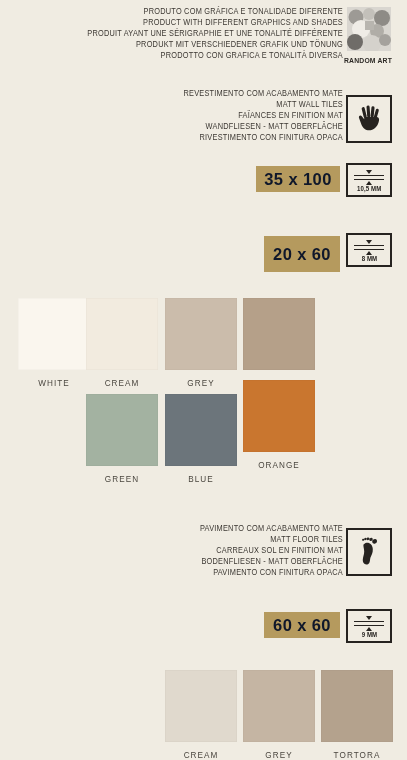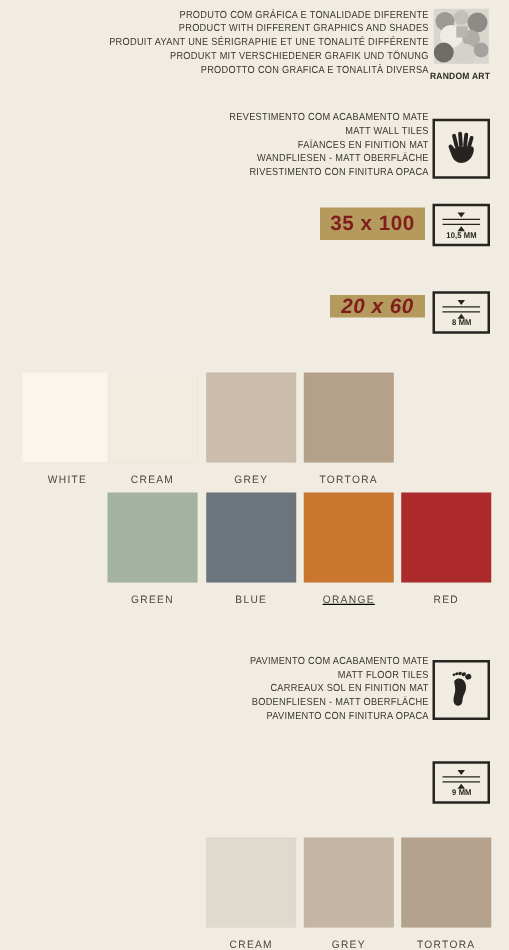--- a/index.html
+++ b/index.html
@@ -55,21 +55,21 @@
     font-family: "Liberation Sans Narrow", "Liberation Sans", sans-serif;
     transform: scaleX(0.92);
     transform-origin: left center;
     white-space: nowrap;
   }
 
   
   .size-badge {
     position: absolute;
     background: #b59a5e;
-    color: #7f1d1d;
+    color: #0f172a;
     font-size: 16.5px;
     font-weight: bold;
     letter-spacing: 0.4px;
     display: flex;
     align-items: center;
     justify-content: center;
     font-family: "Liberation Sans", sans-serif;
   }
 
   
@@ -176,21 +176,21 @@
   <div class="thick-box" style="left:346px; top:163px; width:46px; height:34px;">
     <div class="thick-gfx">
       <span class="arw down"></span>
       <span class="bar top"></span>
       <span class="bar bot"></span>
       <span class="arw up"></span>
     </div>
     <span class="thick-label">10,5 MM</span>
   </div>
 
-  <div class="size-badge" style="left:264px; top:236px; width:76px; height:18px;font-style:italic;">20 x 60</div>
+  <div class="size-badge" style="left:264px; top:236px; width:76px; height:36px;">20 x 60</div>
   <div class="thick-box" style="left:346px; top:233px; width:46px; height:34px;">
     <div class="thick-gfx">
       <span class="arw down"></span>
       <span class="bar top"></span>
       <span class="bar bot"></span>
       <span class="arw up"></span>
     </div>
     <span class="thick-label">8 MM</span>
   </div>
 
@@ -212,27 +212,23 @@
   </div>
 
   <div class="swatch" style="left:86px; top:394px;">
     <span class="chip" style="background:#a3b2a1;"></span>
     <span class="cap">GREEN</span>
   </div>
   <div class="swatch" style="left:165px; top:394px;">
     <span class="chip" style="background:#6c757b;"></span>
     <span class="cap">BLUE</span>
   </div>
-  <div class="swatch" style="left:243px; top:394px;text-decoration:underline;">
+  <div class="swatch" style="left:243px; top:380px;">
     <span class="chip" style="background:#c9762f;"></span>
     <span class="cap">ORANGE</span>
-  </div>
-  <div class="swatch" style="left:321px; top:394px;">
-    <span class="chip" style="background:#ac2a2c;"></span>
-    <span class="cap">RED</span>
   </div>
 
   <div class="lang-block" style="right:64px; top:523px; width:300px;">
     <div>PAVIMENTO COM ACABAMENTO MATE</div>
     <div>MATT FLOOR TILES</div>
     <div>CARREAUX SOL EN FINITION MAT</div>
     <div>BODENFLIESEN - MATT OBERFLÄCHE</div>
     <div>PAVIMENTO CON FINITURA OPACA</div>
   </div>
 
@@ -244,20 +240,21 @@
                  C9.0 20.2 10.2 18.6 10.2 15.4 C10.2 12.4 9.0 10.2 9.5 8.6 Z"></path>
         <ellipse cx="20.6" cy="5.4" rx="2.5" ry="2.2" transform="rotate(-20 20.6 5.4)"></ellipse>
         <ellipse cx="17.0" cy="3.4" rx="1.8" ry="1.5" transform="rotate(-20 17 3.4)"></ellipse>
         <ellipse cx="14.0" cy="2.8" rx="1.5" ry="1.3" transform="rotate(-20 14 2.8)"></ellipse>
         <ellipse cx="11.4" cy="3.0" rx="1.3" ry="1.1" transform="rotate(-20 11.4 3)"></ellipse>
         <ellipse cx="9.2" cy="3.8" rx="1.1" ry="1.0" transform="rotate(-20 9.2 3.8)"></ellipse>
       </g>
     </svg>
   </div>
 
+  <div class="size-badge" style="left:264px; top:612px; width:76px; height:26px;">60 x 60</div>
   <div class="thick-box" style="left:346px; top:609px; width:46px; height:34px;">
     <div class="thick-gfx">
       <span class="arw down"></span>
       <span class="bar top"></span>
       <span class="bar bot"></span>
       <span class="arw up"></span>
     </div>
     <span class="thick-label">9 MM</span>
   </div>
 

